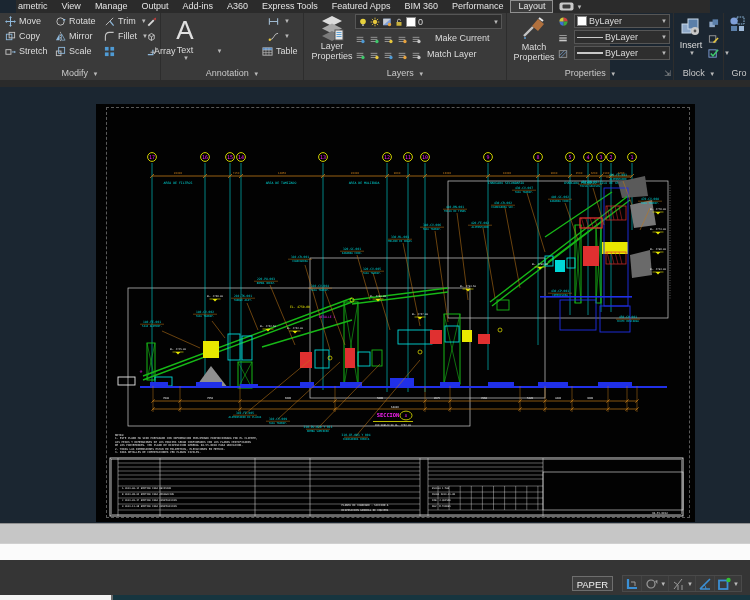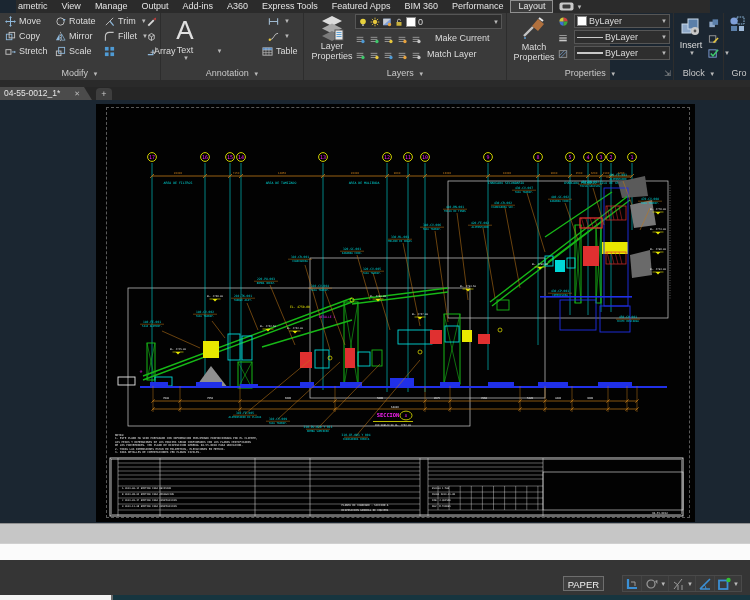--- a/index.html
+++ b/index.html
@@ -42,21 +42,21 @@
           border-radius:4px 4px 0 0;color:#c9c9c9;font-size:9px;text-align:center;line-height:12px;cursor:default;}
   
   #viewport{position:absolute;left:0;top:100px;width:750px;height:423px;background:#1b2631;overflow:hidden;}
   #paper{position:absolute;left:96px;top:4px;width:599px;height:418px;background:#020202;}
   #margin{position:absolute;left:10px;top:3px;right:5px;bottom:4px;border:1px dashed #6a6a6a;opacity:.85;}
   #dwg{position:absolute;left:0;top:0;}
   
   #hscroll{position:absolute;left:0;top:523px;width:750px;height:20px;background:#c6c6c6;border-top:1px solid #8f8f8f;box-sizing:border-box;}
   #cmdline{position:absolute;left:0;top:543px;width:750px;height:17px;background:#fbfbfb;border-top:1px solid #d0d0d0;box-sizing:border-box;}
   #statusbar{position:absolute;left:0;top:560px;width:750px;height:35px;background:#353535;}
-  #statusright{position:absolute;right:8px;bottom:3px;display:flex;align-items:center;gap:18px;height:17px;}
+  #statusright{position:absolute;right:8px;bottom:3px;display:flex;align-items:center;gap:9px;height:17px;}
   #paperbtn{background:#3e3e3e;border:1px solid #6e6e6e;color:#f0f0f0;font-size:9.5px;
             padding:0 4px;height:15px;line-height:15px;cursor:default;}
   .sic{display:inline-flex;align-items:center;height:15px;padding:0 2px;border-left:1px solid #444;cursor:default;}
   .sic:first-of-type{border-left:none;}
   #bottomstrip{position:absolute;left:0;top:595px;width:750px;height:5px;background:#16353f;}
   #blbox{position:absolute;left:0;top:0;width:113px;height:5px;background:#f4f4f4;border-right:2px solid #6a6a6a;box-sizing:border-box;}
 </style>
 </head>
 <body>
 
@@ -469,27 +469,20 @@
               <rect x="11" y="11" width="5" height="5" fill="#9fb9d8"></rect>
             </svg>
           </span>
         </div>
       <div class="ptitle" style="text-align:center;padding-left:3px;"><span>Gro</span></div>
     </div>
   </div>
 
   <div id="tabgap"></div>
 
-  <div id="tabbar">
-    <div id="filetab">
-      <span>04-55-0012_1*</span>
-      <span class="x">✕</span>
-    </div>
-    <div id="newtab">+</div>
-  </div>
 
   <div id="viewport">
     <div id="paper">
       <div id="margin"></div>
     </div>
     <svg id="dwg" width="750" height="423" viewBox="0 100 750 423">
         <rect x="128" y="288" width="342" height="138" fill="none" stroke="#cfcfcf" stroke-width="0.7"></rect>
         <rect x="310" y="258" width="235" height="140" fill="none" stroke="#cfcfcf" stroke-width="0.7"></rect>
         <rect x="448" y="181" width="220" height="137" fill="none" stroke="#cfcfcf" stroke-width="0.7"></rect>
         <line x1="152" y1="163" x2="152" y2="388" stroke="#00d8d8" stroke-width="0.6"></line>

